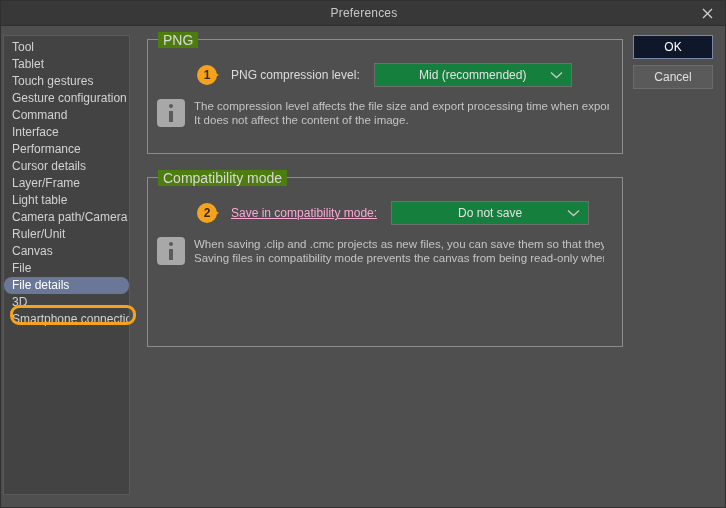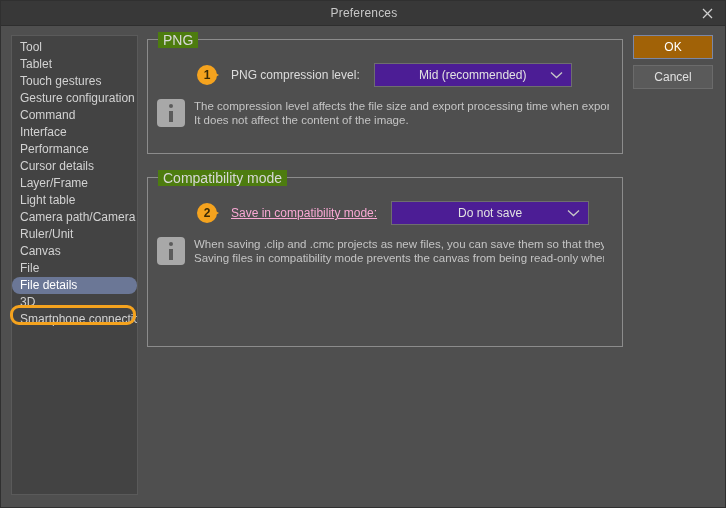--- a/index.html
+++ b/index.html
@@ -48,21 +48,21 @@
     display: flex;
     align-items: center;
     justify-content: center;
     color: #cfcfcf;
   }
   .titlebar-close svg { display: block; }
 
   
   .sidebar {
     position: absolute;
-    left: 10px; top: 34px;
+    left: 2px; top: 34px;
     width: 127px;
     height: 460px;
     background: #434343;
     border: 1px solid #5a5a5a;
     box-sizing: border-box;
     padding-top: 3px;
     overflow: hidden;
   }
   .side-item {
     height: 17px;
@@ -156,21 +156,21 @@
     user-select: none;
   }
   .field-label.link {
     color: #f9a8d4;
     text-decoration: underline;
   }
   .combo {
     position: relative;
     width: 198px;
     height: 24px;
-    background: #4c1d95;
+    background: #15803d;
     border: 1px solid #6e6e6e;
     box-sizing: border-box;
     display: flex;
     align-items: center;
     justify-content: center;
   }
   .combo-text {
     color: #e2e2e2;
     font-size: 12px;
     user-select: none;
@@ -241,21 +241,21 @@
     height: 24px;
     box-sizing: border-box;
     display: flex;
     align-items: center;
     justify-content: center;
     font-size: 12px;
     user-select: none;
   }
   #btn-ok {
     left: 632px; top: 34px;
-    background: #a16207;
+    background: #0f172a;
     border: 1px solid #7b87a6;
     color: #ffffff;
     text-align: center;
   }
   #btn-cancel {
     left: 632px; top: 64px;
     background: #5a5a5a;
     border: 1px solid #6b6b6b;
     color: #e0e0e0;
   }

